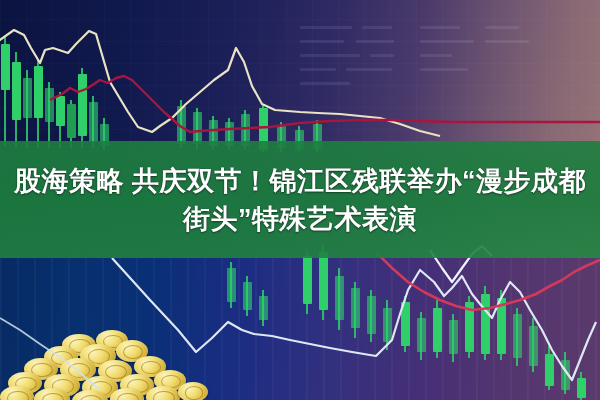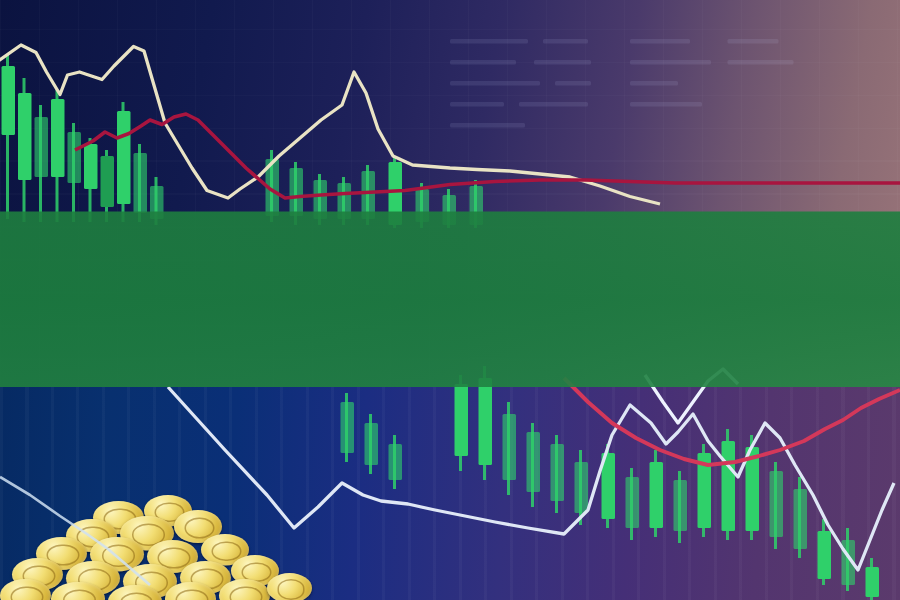--- a/index.html
+++ b/index.html
@@ -241,15 +241,17 @@
     <polyline fill="none" stroke="#e9e3c4" stroke-width="2.2" stroke-linejoin="round" points="-6,44 14,30 24,35 31,48 40,63 45,50 53,48 68,53 76,44 89,31 96,34 110,82 128,112 138,127 152,132 160,126 172,118 186,104 200,92 214,80 228,70 236,48 244,62 252,86 262,104 275,110 300,112 318,113 340,114 360,116 380,118 400,124 420,131 440,136"></polyline>
     <polyline fill="none" stroke="#a8153f" stroke-width="2.4" stroke-linejoin="round" points="50,100 62,94 70,88 78,92 86,89 94,84 100,80 108,83 116,78 124,76 132,80 140,88 148,96 156,104 164,112 172,119 180,126 190,132 200,131 214,130 230,129 250,128 270,127 300,123 330,121 360,120 390,120 420,121 450,122 480,122 520,122 560,122 600,122"></polyline>
     <polyline fill="none" stroke="#dfe7f5" stroke-width="2.2" stroke-linejoin="round" points="112,258 150,300 178,330 196,352 212,338 228,322 242,330 254,334 272,336 290,340 310,344 330,348 352,352 376,356 392,340 400,314 408,290 420,270 434,282 444,296 452,288 462,276 472,294 480,304 492,318 500,300 510,282 520,292 530,310 542,330 552,350 562,366 572,380 580,360 588,340 596,322"></polyline>
     <polyline fill="none" stroke="#d4385a" stroke-width="2.6" stroke-linejoin="round" points="376,252 392,268 408,282 424,292 440,300 456,306 472,310 490,308 506,304 520,300 536,294 550,286 562,280 574,272 586,266 600,260"></polyline>
     <polyline fill="none" stroke="#eef3ff" stroke-width="2.2" stroke-linejoin="round" points="430,250 442,268 452,282 462,268 472,254 482,246 492,256"></polyline>
     <polyline fill="none" stroke="#cfe0f2" stroke-width="1.8" stroke-linejoin="round" opacity="0.85" points="0,318 20,330 40,344 58,356 72,366 86,378 100,390"></polyline>
   </svg>
 
   <div class="green-band"></div>
   <div class="title-wrap">
+    <div class="title-line">股海策略 共庆双节！锦江区残联举办“漫步成都</div>
+    <div class="title-line">街头”特殊艺术表演</div>
   </div>
 
 </div>
 
 </body></html>

